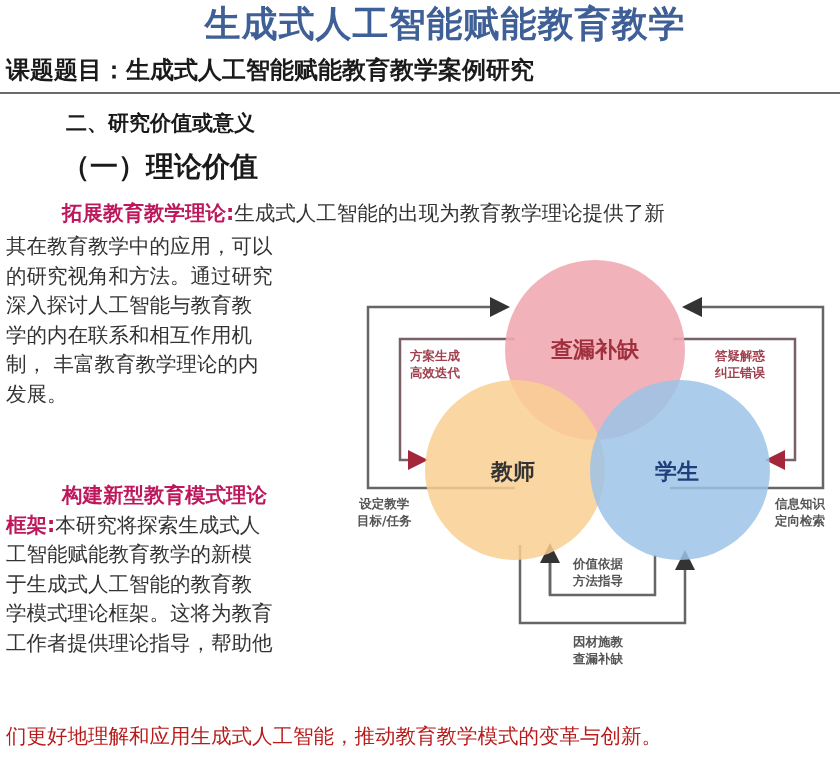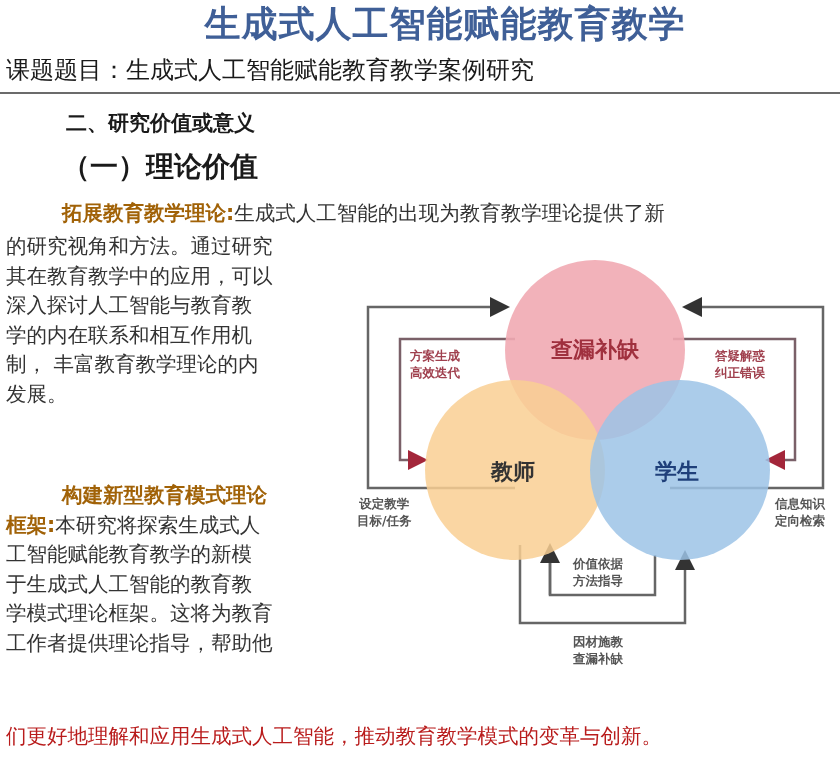--- a/index.html
+++ b/index.html
@@ -2,28 +2,28 @@
 <html><head>
 <meta charset="utf-8">
 <style>
   html, body { margin: 0; padding: 0; background: #ffffff; }
   body { width: 840px; height: 764px; position: relative; overflow: hidden;
          font-family: "DejaVu Serif", "Liberation Serif", serif; color: #222; }
   .main-title { position: absolute; left: 0; top: 2px; width: 840px; text-align: center;
          font-family: "DejaVu Sans", "Liberation Sans", sans-serif; font-size: 36px; font-weight: bold;
          color: #3f5f97; letter-spacing: 1px; line-height: 44px; padding-left: 25px; }
   .subject { position: absolute; left: 6px; top: 52px; font-family: "DejaVu Sans", "Liberation Sans", sans-serif;
-         font-size: 24px; font-weight: normal; color: #1a1a1a; line-height: 36px; }
+         font-size: 24px; font-weight: bold; color: #1a1a1a; line-height: 36px; }
   .rule { position: absolute; left: 0; top: 92px; width: 840px; height: 2px; background: #6b6b6b; }
   .h2 { position: absolute; left: 66px; top: 108px; font-family: "DejaVu Sans", "Liberation Sans", sans-serif;
         font-size: 21px; font-weight: bold; line-height: 30px; color: #1a1a1a; }
   .h3 { position: absolute; left: 62px; top: 152px; font-family: "DejaVu Sans", "Liberation Sans", sans-serif;
         font-size: 28px; font-weight: bold; line-height: 30px; color: #1a1a1a; }
   .p1-first { position: absolute; left: 62px; top: 198px; font-size: 20.5px; line-height: 30px; white-space: nowrap; color: #333; }
-  .bold { font-weight: bold; font-family: "DejaVu Sans", "Liberation Sans", sans-serif; color: #a16207; }
+  .bold { font-weight: bold; font-family: "DejaVu Sans", "Liberation Sans", sans-serif; color: #be185d; }
   .col { position: absolute; left: 6px; width: 340px; font-size: 20.5px; line-height: 29.5px; color: #333; }
   .col div { white-space: nowrap; }
   .p1-rest { top: 232px; }
   .p2 { top: 481px; }
   .p2-last { position: absolute; left: 6px; top: 721px; font-size: 20.5px; line-height: 30px; white-space: nowrap; color: #b91c1c; }
   .diagram { position: absolute; left: 355px; top: 255px; width: 485px; height: 440px; }
   .diagram svg { position: absolute; left: 0; top: 0; }
   .lbl { position: absolute; font-family: "DejaVu Sans", "Liberation Sans", sans-serif; font-size: 12.5px;
          line-height: 17px; font-weight: bold; text-align: center; }
   .lbl-red { color: #a0404e; }
@@ -38,22 +38,22 @@
 <div class="subject">课题题目：生成式人工智能赋能教育教学案例研究</div>
 <div class="rule"></div>
 
 <div class="h2">二、研究价值或意义</div>
 <div class="h3">（一）理论价值</div>
 
 <div class="p1-first">
   <span class="bold">拓展教育教学理论:</span><span>生成式人工智能的出现为教育教学理论提供了新</span>
 </div>
 <div class="col p1-rest">
+  <div>其在教育教学中的应用，可以</div>
   <div>的研究视角和方法。通过研究</div>
-  <div>其在教育教学中的应用，可以</div>
   <div>深入探讨人工智能与教育教</div>
   <div>学的内在联系和相互作用机</div>
   <div>制， 丰富教育教学理论的内</div>
   <div>发展。</div>
 </div>
 
 <div class="col p2">
   <div style="padding-left:56px;" class="bold">构建新型教育模式理论</div>
   <div><span class="bold">框架:</span><span>本研究将探索生成式人</span></div>
   <div>工智能赋能教育教学的新模</div>

